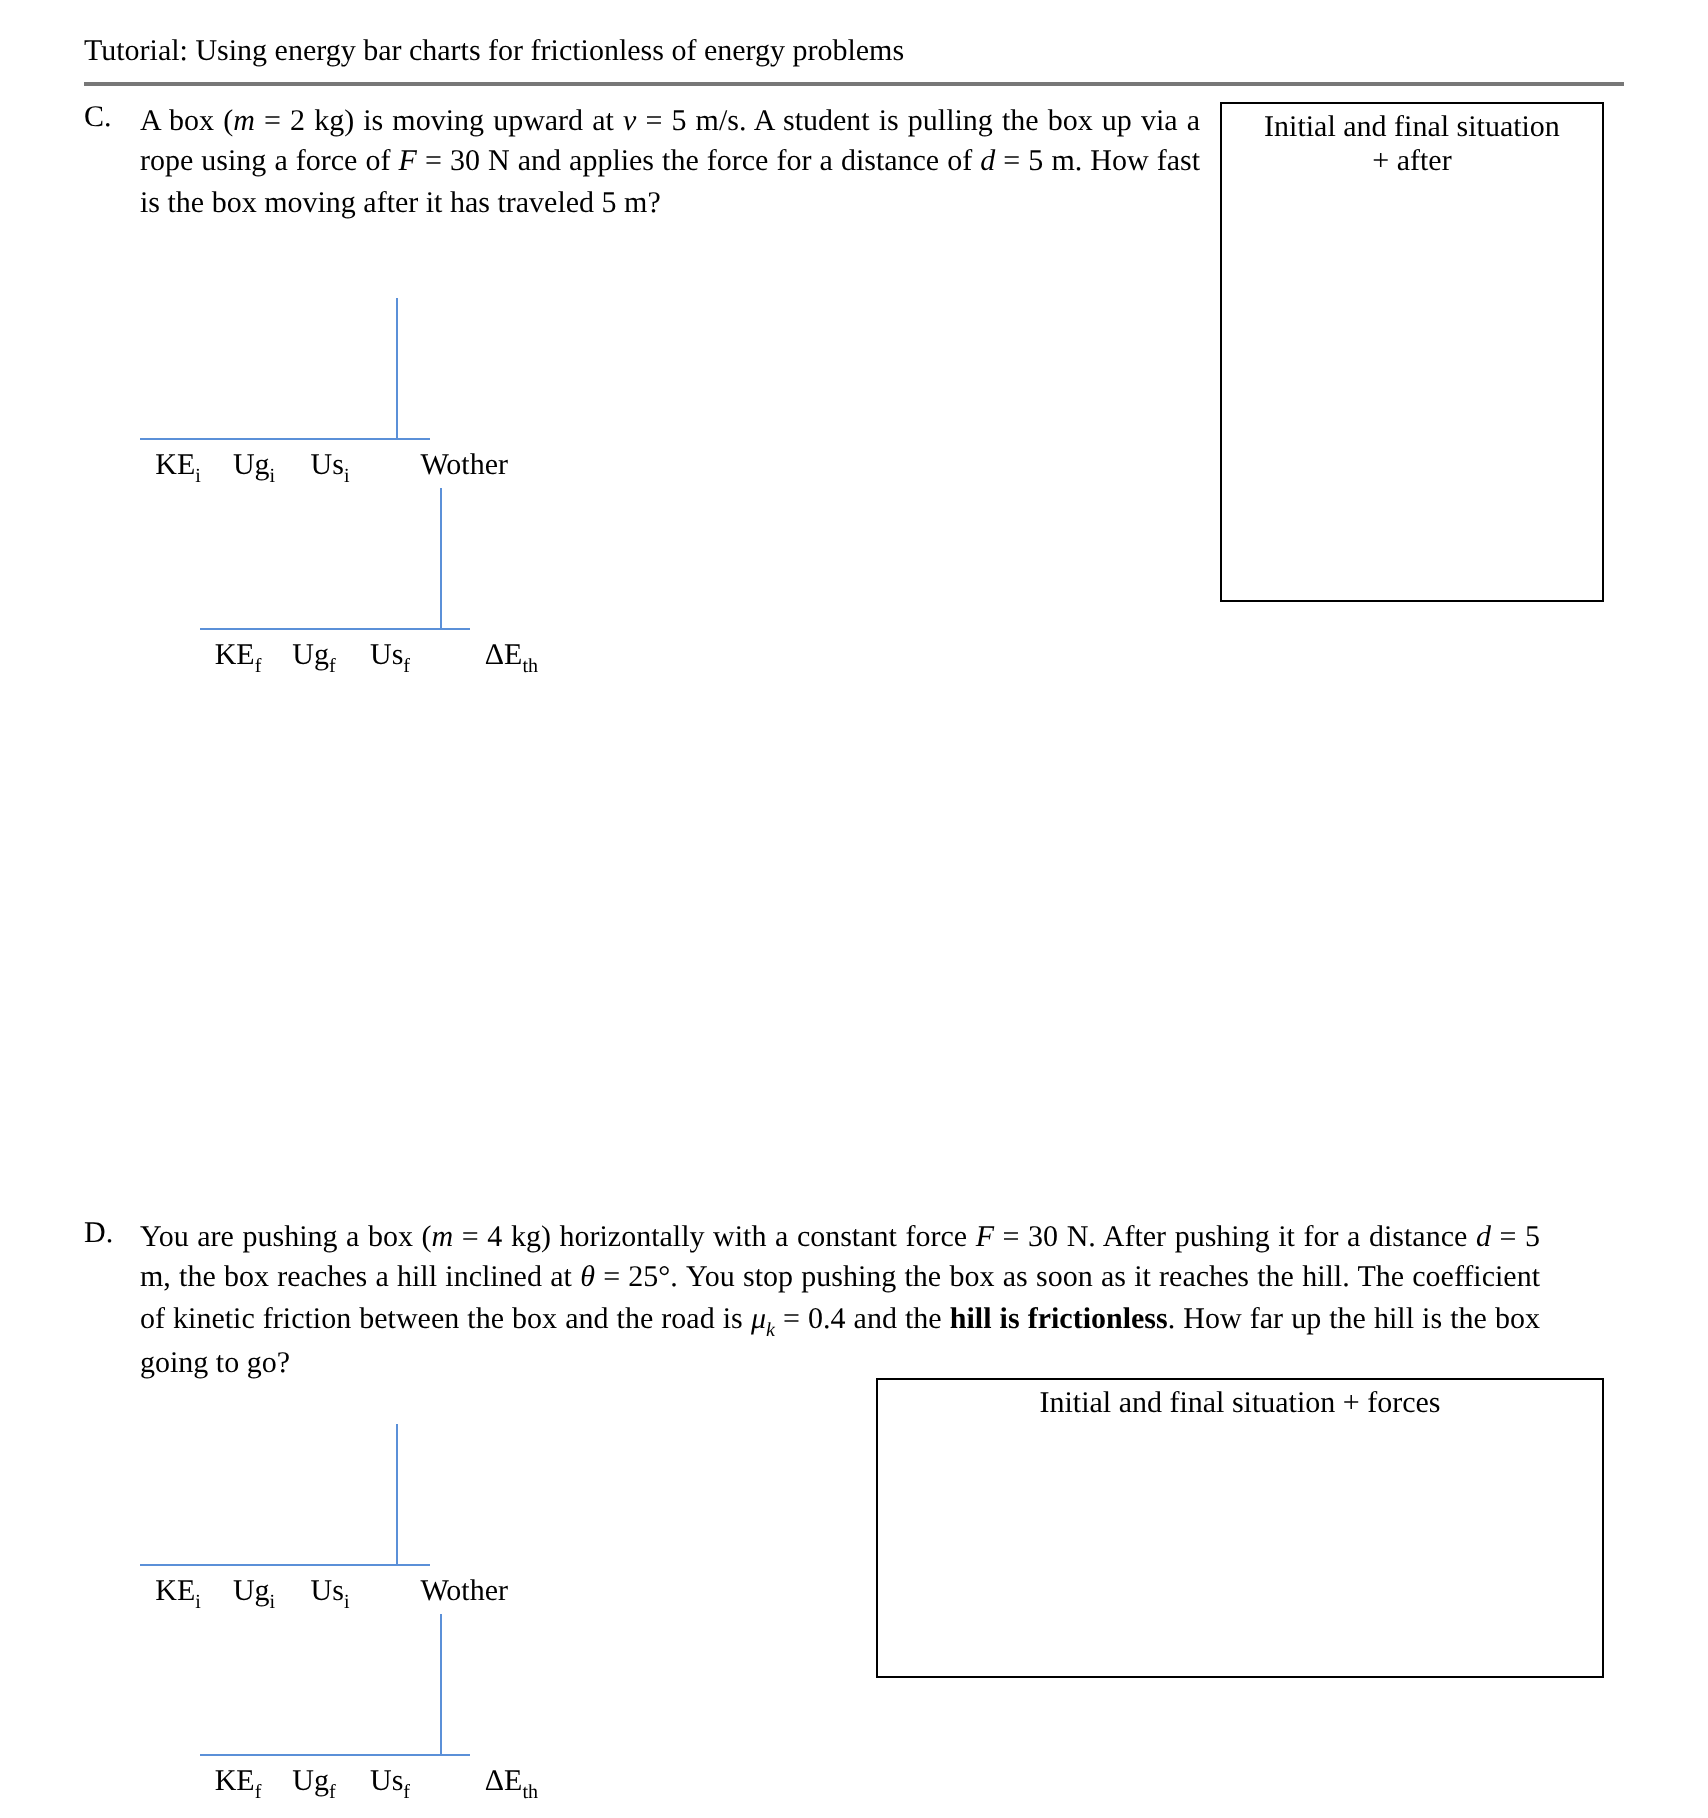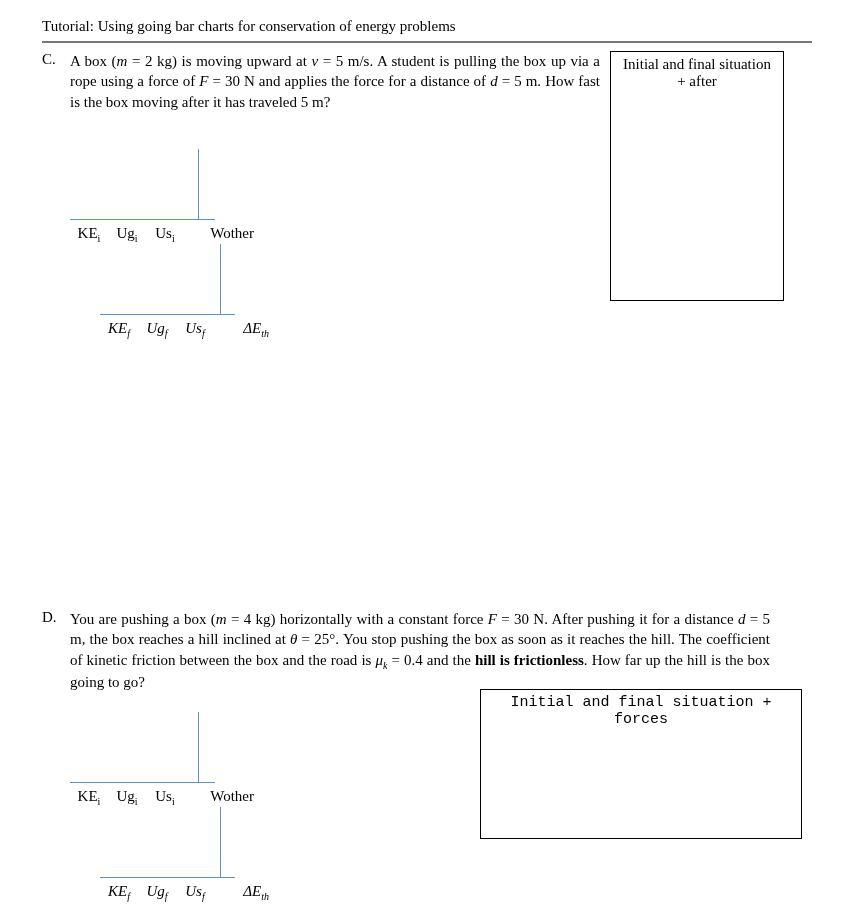--- a/index.html
+++ b/index.html
@@ -44,45 +44,44 @@
     font-family: Liberation Serif, serif;
   }
   .situation-box {
     border: 1px solid #000;
     box-sizing: border-box;
     text-align: center;
     padding-top: 4px;
     font-size: 15px;
   }
   .situation-box.c {
-    width: 174px;
+    width: 192px;
     height: 250px;
     margin-left: 10px;
   }
   .situation-box.d {
     position: absolute;
-    width: 322px;
+    width: 364px;
     height: 150px;
     right: 10px;
     top: 80px;
-    font-family: Liberation Mono, monospace;
   }
   .chart-row {
     display: flex;
     align-items: flex-start;
     margin-top: 18px;
     margin-left: 28px;
     flex-direction: column;
   }
   .chart {
     position: relative;
     height: 95px;
   }
   .chart.initial { width: 200px; }
-  .chart.final   { width: 180px; margin-left: 30px; font-style: italic; }
+  .chart.final   { width: 180px; margin-left: 30px; }
   .chart .vaxis {
     position: absolute;
     width: 1px;
     background: #5b90d8;
     top: 0;
     bottom: 24px;
   }
   .chart .haxis {
     position: absolute;
     height: 1px;
@@ -110,21 +109,21 @@
   .sub { font-size: 10px; vertical-align: sub; }
   .i { font-style: italic; }
   .problem-d { margin-top: 270px; }
   .d-spacer { height: 60px; }
 </style>
 </head>
 <body>
 
 <div class="page">
 
-  <div class="tutorial-header">Tutorial: Using going bar charts for conservation of energy problems</div>
+  <div class="tutorial-header">Tutorial: Using energy bar charts for frictionless of energy problems</div>
 
   <div class="problem">
     <div class="problem-row">
       <div class="letter">C.</div>
       <div class="prompt narrow">A box (<span class="i">m</span> = 2 kg) is moving upward at <span class="i">v</span> = 5 m/s. A student is pulling the box up via a rope using a force of <span class="i">F</span> = 30 N and applies the force for a distance of <span class="i">d</span> = 5 m. How fast is the box moving after it has traveled 5 m?</div>
       <div class="situation-box c">
         <div>Initial and final situation</div>
         <div>+ after</div>
       </div>
     </div>

